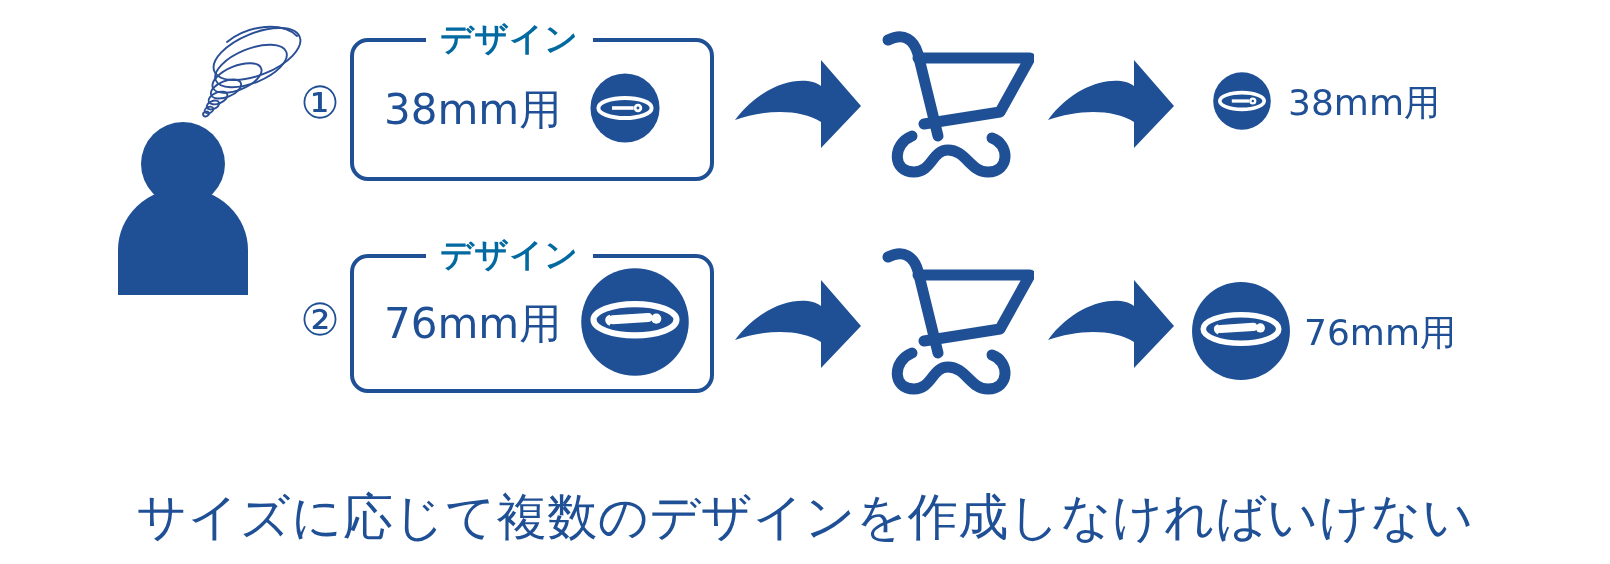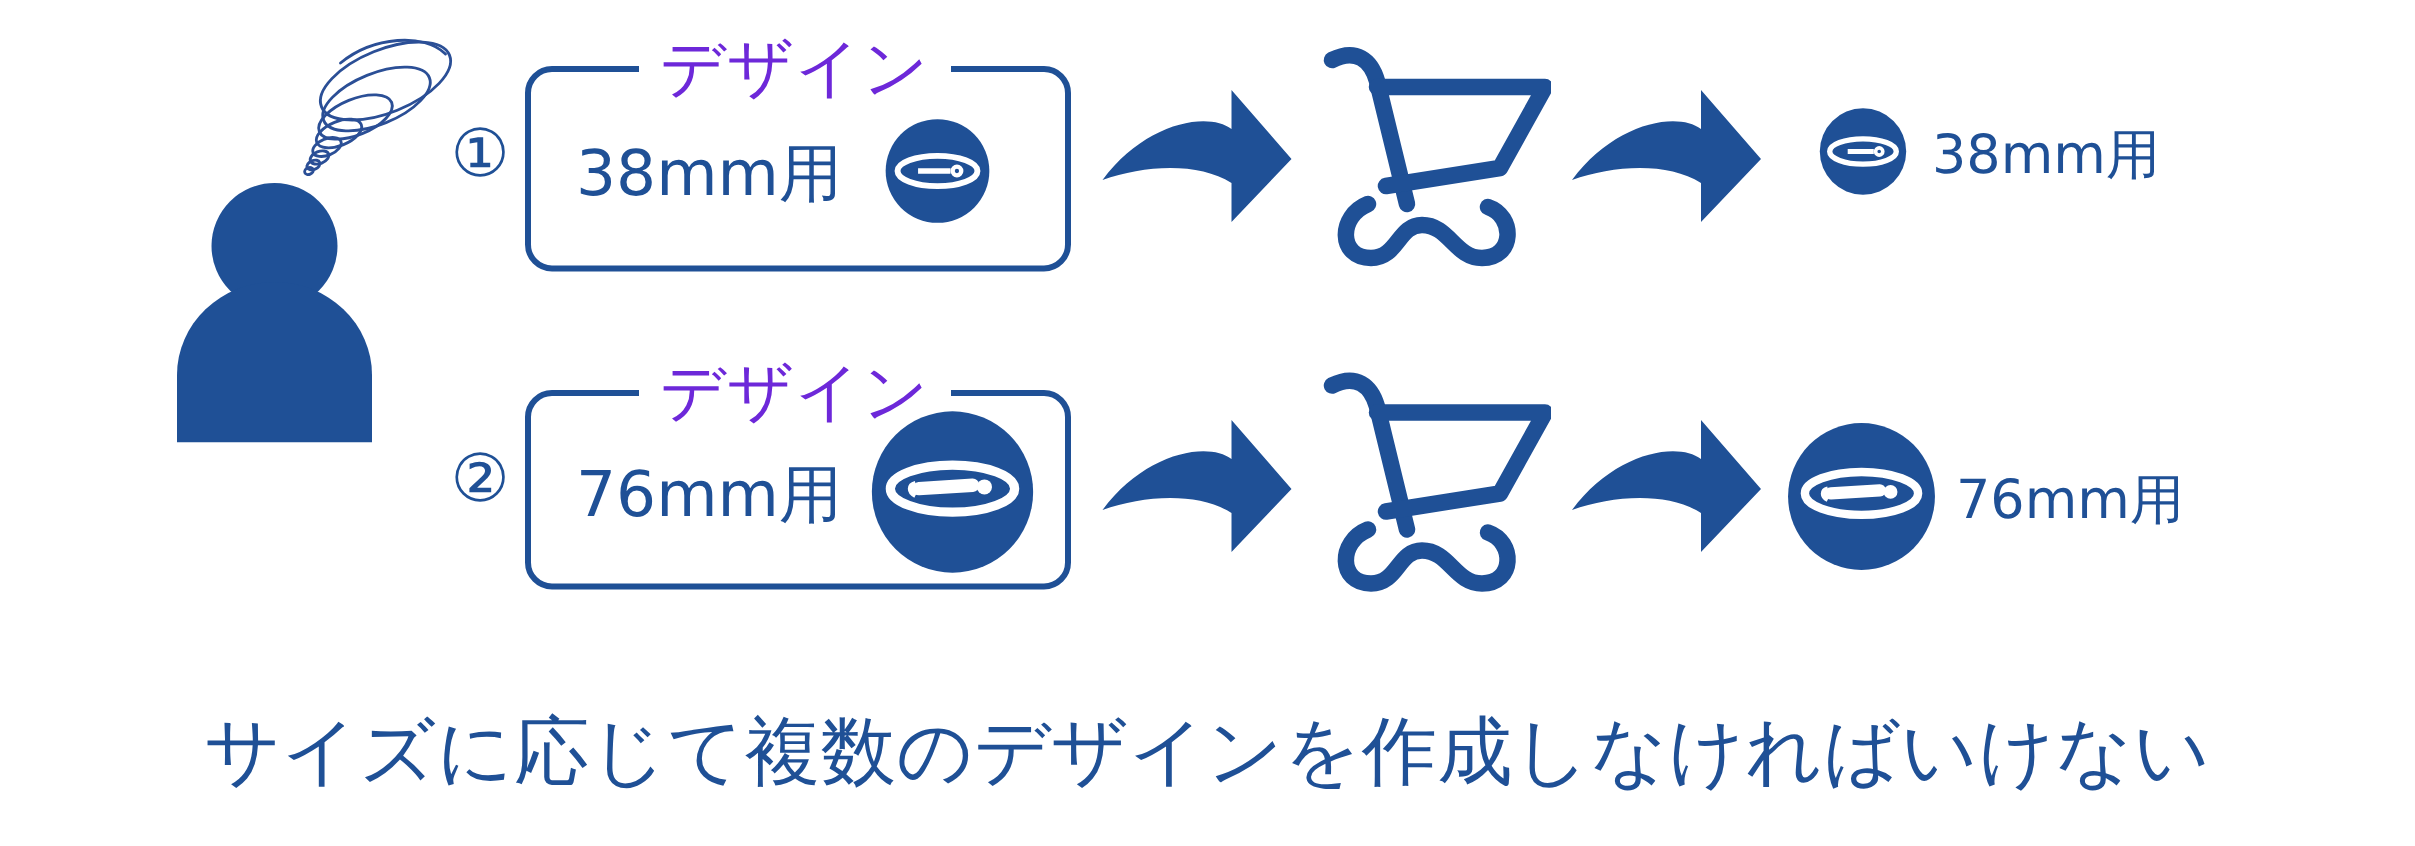--- a/index.html
+++ b/index.html
@@ -45,25 +45,25 @@
   .design-box {
     border: 4px solid #1f5096;
     border-radius: 18px;
     box-sizing: border-box;
     padding: 0;
     margin: 0;
   }
   .design-box > legend {
     margin-left: 72px;
     padding: 0 14px;
-    font-size: 43px;
+    font-size: 33px;
     letter-spacing: 1px;
-    color: #6d28d9;
-    font-family: "DejaVu Sans", "Liberation Sans", sans-serif;
-    font-weight: 400;
+    color: #0369a1;
+    font-family: "DejaVu Sans", "Liberation Sans", sans-serif;
+    font-weight: 700;
     white-space: nowrap;
   }
   .design-box-inner {
     display: flex;
     align-items: center;
     height: 100%;
     box-sizing: border-box;
   }
   .size-label {
     color: #1f5096;
@@ -98,21 +98,21 @@
   .result-label {
     color: #1f5096;
     font-size: 36px;
     white-space: nowrap;
     font-family: "DejaVu Sans", "Liberation Sans", sans-serif;
   }
 
   
   #caption {
     left: 0;
-    top: 468px;
+    top: 484px;
     width: 1610px;
     text-align: center;
     color: #1f5096;
     font-size: 50px;
     letter-spacing: 0.5px;
     white-space: nowrap;
     font-family: "DejaVu Sans", "Liberation Sans", sans-serif;
   }
 </style>
 </head>

